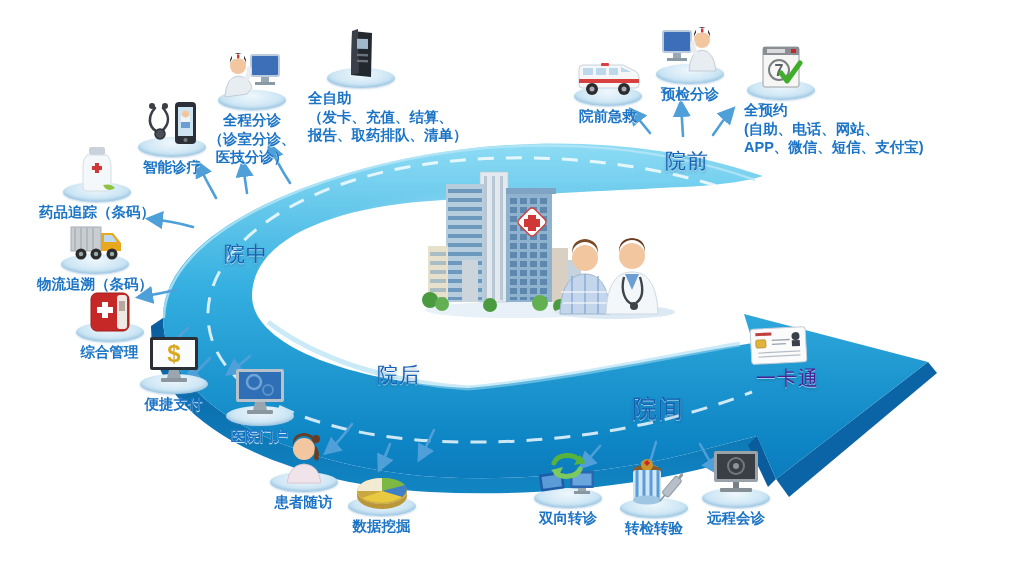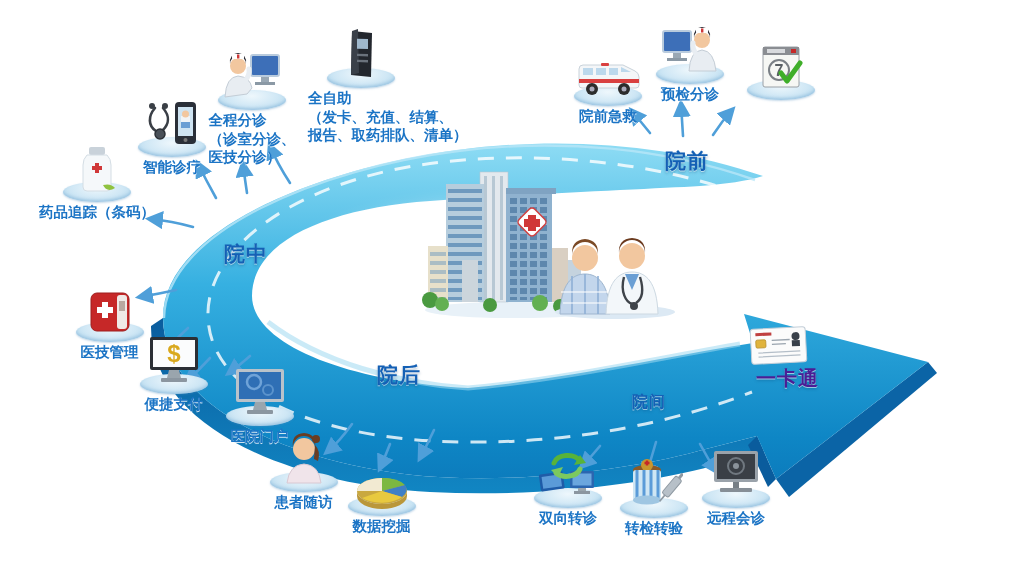--- a/index.html
+++ b/index.html
@@ -14,27 +14,27 @@
   .icon-wrap{position:relative;width:74px;height:60px;flex:0 0 auto;}
   .plate{
     position:absolute;bottom:0;left:50%;transform:translateX(-50%);
     width:68px;height:20px;border-radius:50%;
     background:radial-gradient(ellipse at 50% 30%, #eef7fc 0%, #cfe7f5 55%, #a9d2ea 100%);
     box-shadow:0 1px 2px rgba(80,140,190,.35), inset 0 -2px 3px rgba(120,170,210,.45);
   }
   .ic{position:absolute;bottom:7px;left:50%;transform:translateX(-50%);z-index:1;}
   .label{
     font-weight:bold;color:#1b74c5;font-size:14.5px;line-height:1.28;
-    white-space:pre-line;margin-top:1px;
+    text-align:center;white-space:pre-line;margin-top:1px;
     text-shadow:0 1px 0 rgba(255,255,255,.8);
   }
   .node.left .label{text-align:left;}
   
   .ring-label{
-    position:absolute;z-index:6;font-weight:bold;color:#1460b5;font-size:21px;letter-spacing:1px;
+    position:absolute;z-index:6;font-weight:normal;color:#1460b5;font-size:21px;letter-spacing:1px;
     text-shadow:0 1px 0 rgba(255,255,255,.55),0 2px 3px rgba(8,60,110,.35);
     padding-left:8px;
   }
   .ring-label.big{font-size:20px;color:#4c1d95;}
   
   .cloud{position:absolute;background:#ffffff;border-radius:50%;filter:blur(13px);z-index:3;}
 </style>
 </head>
 <body>
 
@@ -166,21 +166,21 @@
       <path d="M204,115 C200,130 206,140 212,142 M220,115 C224,128 222,137 216,141" stroke="#3f444a" stroke-width="2.4" fill="none"></path>
       <circle cx="214" cy="144" r="4" fill="#3f444a"></circle>
       <circle cx="212" cy="94" r="13" fill="#f2c79f"></circle>
       <path d="M199,91 a13,13 0 0,1 26,0 q1,-14 -13,-15 q-14,1 -13,15 Z" fill="#6b3a1e"></path>
     </g>
   </svg>
 
   <div class="ring-label" style="left:657px;top:147px;">院前</div>
   <div class="ring-label" style="left:216px;top:240px;">院中</div>
   <div class="ring-label" style="left:369px;top:361px;">院后</div>
-  <div class="ring-label" style="left:624px;top:392px;font-size:16px;">院间</div>
+  <div class="ring-label" style="left:624px;top:392px;font-size:25px;">院间</div>
   <div class="ring-label big" style="left:748px;top:365px;">一卡通</div>
 
   <svg class="layer" style="left:750px;top:326px;z-index:6;transform:rotate(-3deg)" width="58" height="40" viewBox="0 0 58 40">
     <rect x="1" y="2" width="55" height="35" rx="3" fill="#fbfbfb" stroke="#c3ced8" stroke-width="1"></rect>
     <rect x="6" y="13" width="10" height="8" rx="1.5" fill="#e0b33c" stroke="#b8902c" stroke-width="0.8"></rect>
     <rect x="6" y="6" width="16" height="3" fill="#c04040"></rect>
     <path d="M22,14 h18 M22,18 h14" stroke="#9aa4ae" stroke-width="1.4"></path>
     <path d="M8,26 h42 M8,30 h42" stroke="#b4bec8" stroke-width="1.2"></path>
     <circle cx="46" cy="11" r="4" fill="#39404a"></circle>
       <rect x="42" y="15" width="8" height="6" fill="#39404a"></rect>
@@ -248,33 +248,51 @@
         <rect x="14" y="2" width="16" height="8" rx="2" fill="#c9d2da"></rect>
         <path d="M12,10 h20 q4,4 4,10 v22 q0,4 -4,4 h-20 q-4,0 -4,-4 v-22 q0,-6 4,-10 Z" fill="#f5f8fa" stroke="#d4dde4" stroke-width="1"></path>
         <rect x="17" y="21" width="10" height="4" fill="#d03838"></rect>
           <rect x="20" y="18" width="4" height="10" fill="#d03838"></rect>
         <path d="M28,40 q8,-2 12,3 q-8,5 -12,-3Z" fill="#8fc23f"></path>
       </svg>
     </div>
     <div class="label">药品追踪（条码）</div>
   </div>
 
+  <div class="node" style="left:31px;top:214px;width:128px">
+    <div class="icon-wrap">
+      <div class="plate"></div>
+      <svg class="ic" width="60" height="46" viewBox="0 0 60 46">
+        <rect x="6" y="6" width="30" height="24" fill="#c8cdd2" stroke="#a6adb4" stroke-width="1"></rect>
+        <path d="M10,6 v24 M16,6 v24 M22,6 v24 M28,6 v24" stroke="#b2b8be" stroke-width="2"></path>
+        <path d="M36,12 h12 l8,10 v8 h-20 Z" fill="#e8a81e"></path>
+        <path d="M39,14 h8 l5,7 h-13 Z" fill="#bcd8ec"></path>
+        <circle cx="16" cy="33" r="5.5" fill="#2c2c2c"></circle>
+          <circle cx="16" cy="33" r="2.2" fill="#9aa"></circle>
+        <circle cx="31" cy="33" r="5.5" fill="#2c2c2c"></circle>
+          <circle cx="31" cy="33" r="2.2" fill="#9aa"></circle>
+        <circle cx="47" cy="33" r="5.5" fill="#2c2c2c"></circle>
+          <circle cx="47" cy="33" r="2.2" fill="#9aa"></circle>
+      </svg>
+    </div>
+    <div class="label">物流追溯（条码）</div>
+  </div>
 
   <div class="node" style="left:62px;top:282px;width:95px">
     <div class="icon-wrap">
       <div class="plate"></div>
       <svg class="ic" width="48" height="48" viewBox="0 0 48 48">
         <rect x="5" y="6" width="38" height="38" rx="6" fill="#c62828" stroke="#9e1f1f" stroke-width="1"></rect>
         <rect x="31" y="8" width="10" height="34" rx="3" fill="#efe9e6"></rect>
         <rect x="33" y="14" width="6" height="10" fill="#b9a8a0"></rect>
         <rect x="11" y="20" width="16" height="6" fill="#ffffff"></rect>
           <rect x="16" y="15" width="6" height="16" fill="#ffffff"></rect>
       </svg>
     </div>
-    <div class="label">医技管理</div>
+    <div class="label">综合管理</div>
   </div>
 
   <div class="node" style="left:126px;top:334px;width:95px">
     <div class="icon-wrap">
       <div class="plate"></div>
       <svg class="ic" width="62" height="52" viewBox="0 0 62 52">
         <rect x="7" y="2" width="48" height="33" rx="2" fill="#2b2f35"></rect>
         <rect x="10" y="5" width="42" height="27" fill="#fbfcfd"></rect>
         <text x="31" y="27" text-anchor="middle" font-size="24" font-weight="bold" fill="#d9a91f" font-family="'Liberation Sans',sans-serif">$</text>
         <path d="M26,35 h10 l2,8 h-14 Z" fill="#9aa5ad"></path>
@@ -429,15 +447,18 @@
       <svg class="ic" width="52" height="52" viewBox="0 0 52 52">
         <rect x="8" y="6" width="36" height="40" rx="2" fill="#f6f7f4" stroke="#9aa0a6" stroke-width="1"></rect>
         <rect x="8" y="6" width="36" height="8" fill="#8a8d92"></rect>
         <rect x="12" y="8" width="18" height="4" fill="#d8dadd"></rect>
           <rect x="36" y="8" width="5" height="4" fill="#c62828"></rect>
         <circle cx="24" cy="29" r="10" fill="none" stroke="#7a7f85" stroke-width="2"></circle>
         <text x="24" y="35" text-anchor="middle" font-size="16" font-weight="bold" fill="#5a6065" font-family="'Liberation Sans',sans-serif">7</text>
         <path d="M26,32 l6,8 l13,-18" fill="none" stroke="#3fae29" stroke-width="5" stroke-linecap="round" stroke-linejoin="round"></path>
       </svg>
     </div>
+    <div class="label">全预约
+(自助、电话、网站、
+APP、微信、短信、支付宝)</div>
   </div>
 
 </div>
 
 </body></html>

